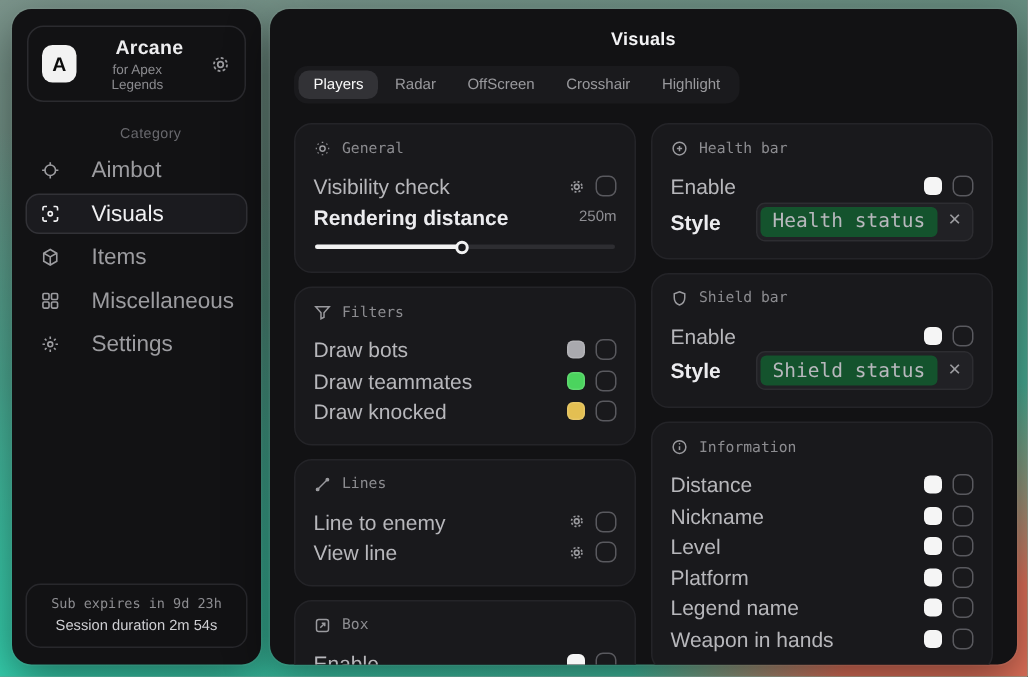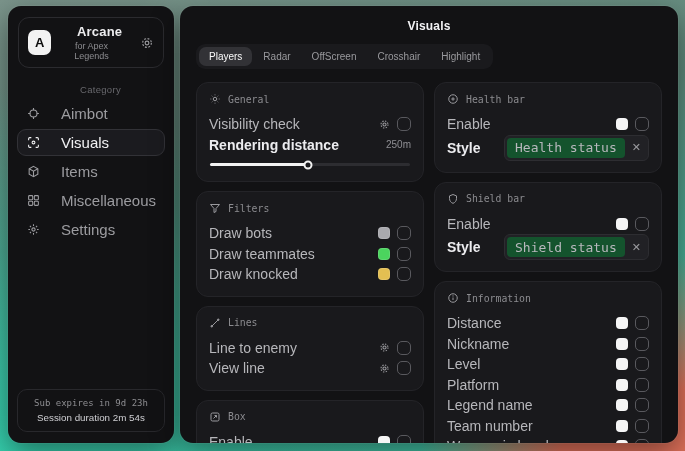--- a/index.html
+++ b/index.html
@@ -400,27 +400,20 @@
             </span>
           </div>
           <div class="row">
             <span class="row-label">Legend name</span>
             <span class="row-right">
               <span class="swatch" style="background: rgb(245, 245, 245);"></span>
               <span class="checkbox"></span>
             </span>
           </div>
           <div class="row">
-            <span class="row-label">Team number</span>
-            <span class="row-right">
-              <span class="swatch" style="background: rgb(245, 245, 245);"></span>
-              <span class="checkbox"></span>
-            </span>
-          </div>
-          <div class="row">
             <span class="row-label">Weapon in hands</span>
             <span class="row-right">
               <span class="swatch" style="background: rgb(245, 245, 245);"></span>
               <span class="checkbox"></span>
             </span>
           </div>
         </div>
       </div>
     </div>
   </div>

